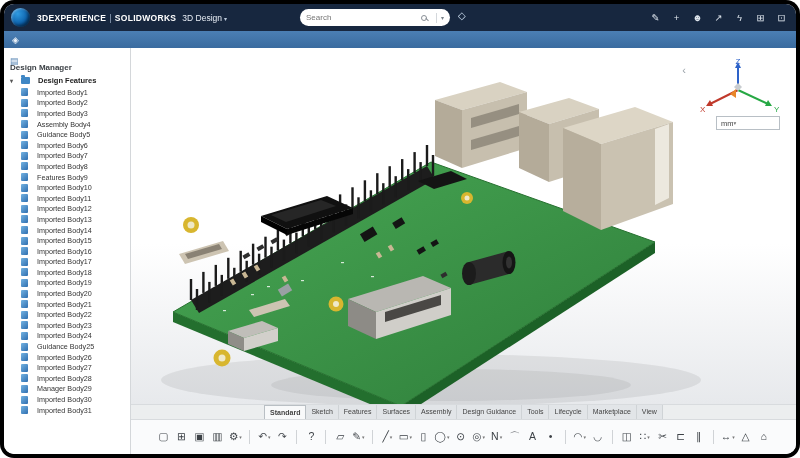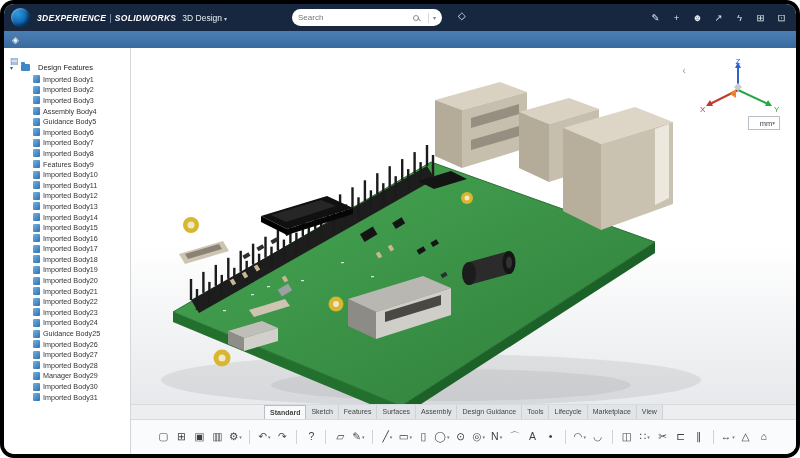--- a/index.html
+++ b/index.html
@@ -6,59 +6,59 @@
   body { font-family:"Liberation Sans", sans-serif; background:#fff; }
   .frame { position:relative; width:800px; height:458px; background:#000; border-radius:14px; overflow:hidden; }
   .screen { position:absolute; inset:4px; border-radius:10px; overflow:hidden; background:#fff; }
 
   
   .topbar { position:absolute; top:0; left:0; right:0; height:27px; background:#17273f; display:flex; align-items:center; }
   .logo { width:19px; height:19px; margin-left:7px; border-radius:50%; flex:none;
           background:radial-gradient(circle at 35% 30%, #2f9ae0, #0b5ea8 60%, #063e74);
           box-shadow:inset -2px -2px 3px rgba(0,0,0,.45), inset 1px 1px 2px rgba(255,255,255,.35); }
   .brand { margin-left:7px; font-size:8.5px; color:#fff; letter-spacing:.3px; white-space:nowrap; }
-  .brand b { font-weight:bold;font-style:italic; }
+  .brand b { font-weight:bold; }
   .brand .sep { color:#9fb0c6; margin:0 3px; }
   .appname { margin-left:6px; font-size:8.5px; color:#e8eef6; white-space:nowrap; }
   .appname .caret { font-size:6px; color:#bcc9da; margin-left:2px; }
-  .searchbox { position:absolute; left:288px; top:5px; width:150px; height:17px; background:#fff; border-radius:9px;
+  .searchbox { position:absolute; left:296px; top:5px; width:150px; height:17px; background:#fff; border-radius:9px;
                display:flex; align-items:center; padding:0 6px; }
   .searchbox input { border:none; outline:none; flex:1; font-size:8px; color:#333; background:transparent; font-family:inherit; }
   .mag { width:6px; height:6px; border:1.3px solid #8a9097; border-radius:50%; position:relative; flex:none; margin-right:5px; }
   .mag::after { content:''; position:absolute; width:4px; height:1.3px; background:#8a9097; transform:rotate(45deg); right:-3px; bottom:-1px; }
   .search-div { width:1px; height:10px; background:#d4d8dc; margin:0 4px; }
   .search-caret { font-size:6px; color:#7a828a; }
   .tagbtn { position:absolute; left:454px; top:6px; color:#cfe0f2; font-size:10px; }
   .tb-icons { position:absolute; right:8px; top:0; height:27px; display:flex; align-items:center; gap:8px; }
   .tb-icon { color:#dfe6ee; font-size:9.5px; width:13px; text-align:center; cursor:default; }
 
   
   .subbar { position:absolute; top:27px; left:0; right:0; height:17px; background:linear-gradient(#4b7fb4,#3a6b9f); display:flex; align-items:center; }
   .subbar-icon { color:#eaf1f8; font-size:9px; margin-left:8px; }
 
   
   .sidebar { position:absolute; top:44px; left:0; bottom:0; width:127px; background:#fff; border-right:1px solid #d4d7da; overflow:hidden; }
   .panel-toolbar { height:14px; padding:2px 0 0 6px; }
   .panel-toolbar .panel-icon { color:#5a87b5; font-size:9px; }
   .panel-title { font-size:8px; font-weight:bold; color:#3a3f44; padding:1px 6px 3px; }
-  .tree-root { display:flex; align-items:center; gap:8px; padding:1px 4px 2px 6px; font-size:7.5px; color:#222; }
+  .tree-root { display:flex; align-items:center; gap:8px; padding:1px 4px 2px 6px; font-size:7.5px; color:#222;font-weight:bold; }
   .tree-root .caret { font-size:6px; color:#555; }
   .folder-icon { width:9px; height:7px; background:#3f87c5; border-radius:1px; position:relative; flex:none; }
   .folder-icon::before { content:''; position:absolute; top:-2px; left:0; width:4px; height:2px; background:#3f87c5; border-radius:1px 1px 0 0; }
-  .tree-item { display:flex; align-items:center; gap:3px; padding:0 4px 0 17px; height:10.6px; font-size:7.2px; cursor:default;margin-left:12px; }
+  .tree-item { display:flex; align-items:center; gap:9px; padding:0 4px 0 17px; height:10.6px; font-size:7.2px; cursor:default; }
   .doc-icon { width:7px; height:8px; background:linear-gradient(135deg,#74b3e2,#2f6fb0); border-radius:1px; flex:none; }
   .tree-label { color:#333; white-space:nowrap; overflow:hidden; }
 
   
   .viewport { position:absolute; top:44px; left:127px; right:0; bottom:50px; background:linear-gradient(#ffffff 55%, #e7e9ec); overflow:hidden; }
   .viewport svg.model { position:absolute; inset:0; width:100%; height:100%; }
   .triad { position:absolute; top:8px; right:10px; width:96px; height:64px; }
   .collapse-chevron { position:absolute; top:16px; right:110px; color:#9aa2a9; font-size:11px; cursor:default; }
-  .units { position:absolute; top:68px; right:16px; width:32px; height:14px; border:1px solid #b8bfc5; background:#fff;
-           font-size:7.5px; color:#444; display:flex; align-items:center; justify-content:flex-end; padding:0 4px; cursor:default; }
+  .units { position:absolute; top:68px; right:16px; width:64px; height:14px; border:1px solid #b8bfc5; background:#fff;
+           font-size:7.5px; color:#444; display:flex; align-items:center; justify-content:flex-start; padding:0 4px; cursor:default; }
   .units .caret { font-size:5.5px; color:#777; }
 
   
   .bottombar { position:absolute; left:127px; right:0; bottom:0; height:50px; background:#fafbfc; border-top:1px solid #d8dbde; }
   .tabbar { display:flex; justify-content:center; height:15px; background:#eceeef; border-bottom:1px solid #d8dbde; }
   .tab { font-size:7px; line-height:13px; padding:0 5px; color:#444; background:#e2e5e8; border-right:1px solid #cfd3d6; cursor:default; white-space:nowrap; }
   .tab.active { background:#f8f9fa; font-weight:bold; border:1px solid #b9bfc4; border-bottom:none; }
   .toolbar { display:flex; justify-content:center; align-items:center; height:33px; gap:2px; }
   .tool-btn { min-width:16px; height:17px; display:flex; align-items:center; justify-content:center; font-size:10.5px; color:#3c4146; border-radius:2px; cursor:default; padding:0 1px; }
   .tool-glyph { line-height:1; }
@@ -98,20 +98,21 @@
     </div>
 
     <div class="subbar">
       <span class="subbar-icon">◈</span>
     </div>
 
     <div class="sidebar">
       <div class="panel-toolbar">
         <span class="panel-icon">▤</span>
       </div>
+      <div class="panel-title">Design Manager</div>
       <div class="tree-root">
         <span class="caret">▾</span>
         <span class="folder-icon"></span>
         <span>Design Features</span>
       </div>
       <div id="tree-items">
           <div class="tree-item">
             <span class="doc-icon"></span>
             <span class="tree-label">Imported Body1</span>
           </div>

